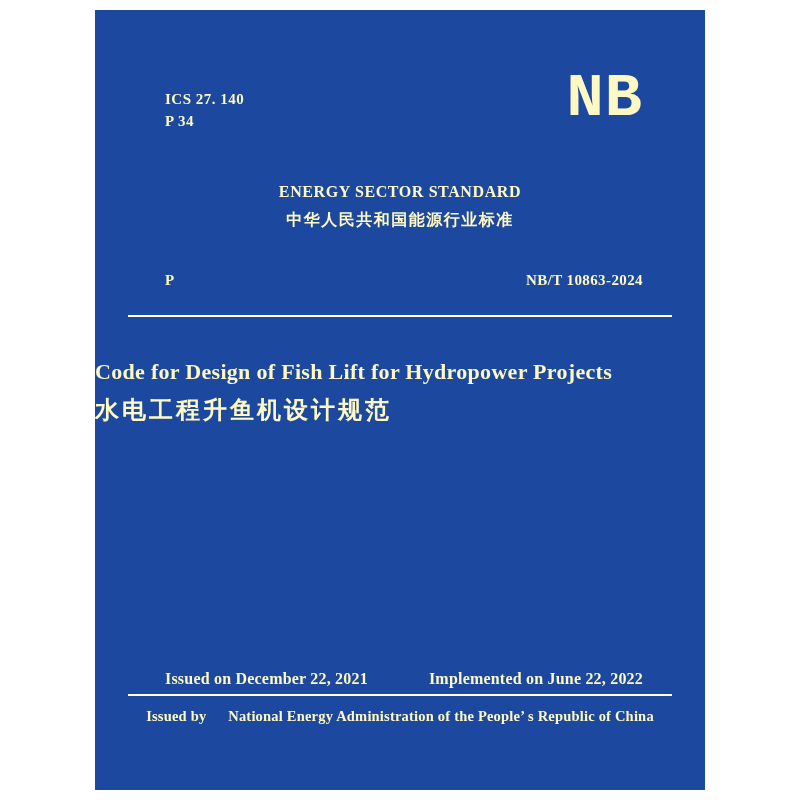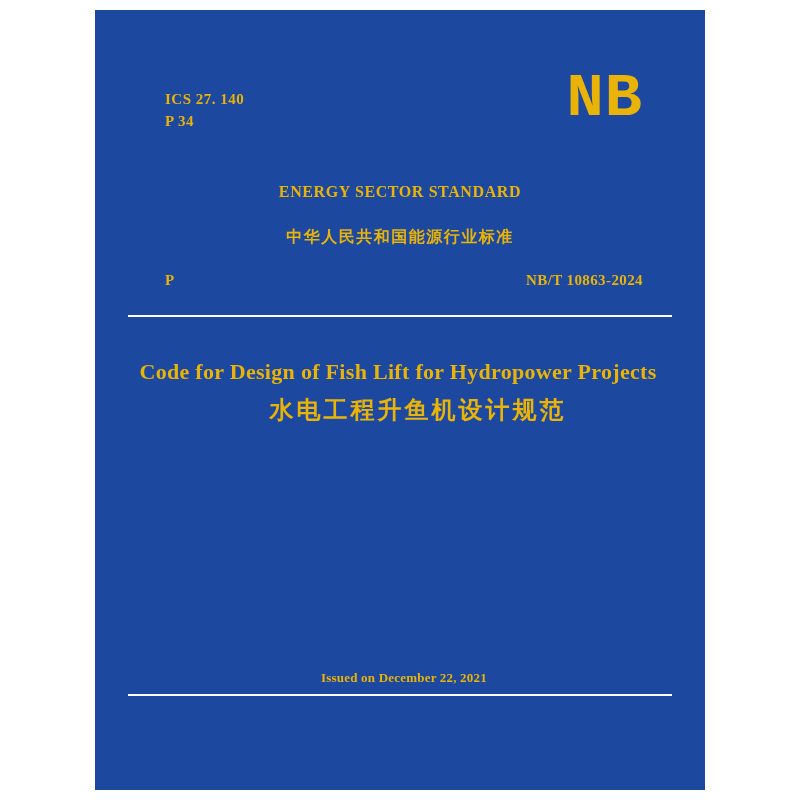--- a/index.html
+++ b/index.html
@@ -19,21 +19,21 @@
     background: #ffffff;
     overflow: hidden;
   }
   .cover {
     position: absolute;
     left: 95px;
     top: 10px;
     width: 610px;
     height: 780px;
     background: #1c48a0;
-    color: #eab308;
+    color: #fef9c3;
     box-sizing: border-box;
   }
   .ics-block {
     position: absolute;
     left: 70px;
     top: 78px;
     font-family: "Liberation Serif", serif;
     font-weight: bold;
     font-size: 15px;
     line-height: 22px;
@@ -62,21 +62,21 @@
     font-size: 16px;
     line-height: 27px;
     letter-spacing: 0.6px;
   }
   .title-cn {
     font-family: "DejaVu Sans", sans-serif;
     font-weight: bold;
     font-size: 16px;
     line-height: 30px;
     letter-spacing: 1.5px;
-    margin-top: 17px;
+    margin-top: 0;
   }
   .code-row {
     position: absolute;
     left: 70px;
     right: 62px;
     top: 262px;
     display: flex;
     justify-content: space-between;
     align-items: baseline;
     font-family: "Liberation Serif", serif;
@@ -90,47 +90,45 @@
     right: 33px;
     top: 305px;
     height: 2px;
     background: #ffffff;
   }
   .main-title {
     position: absolute;
     left: 0;
     right: 4px;
     top: 345px;
-    text-align: center;
   }
   .main-title-en {
     font-family: "Liberation Serif", serif;
     font-weight: bold;
     font-size: 22px;
     line-height: 34px;
     letter-spacing: 0.3px;
   }
   .main-title-cn {
     font-family: "DejaVu Sans", sans-serif;
     font-weight: bold;
     font-size: 24px;
     line-height: 42px;
     letter-spacing: 3px;
-    padding-left: 40px;
   }
   .dates-row {
     position: absolute;
     left: 70px;
     right: 62px;
     top: 660px;
     display: flex;
-    justify-content: center;
+    justify-content: space-between;
     font-family: "Liberation Serif", serif;
     font-weight: bold;
-    font-size: 13px;
+    font-size: 16px;
     letter-spacing: 0.2px;
   }
   .rule-bottom {
     position: absolute;
     left: 33px;
     right: 33px;
     top: 684px;
     height: 2px;
     background: #ffffff;
   }
@@ -174,19 +172,24 @@
 
     <div class="rule-top"></div>
 
     <div class="main-title">
       <div class="main-title-en">Code for Design of Fish Lift for Hydropower Projects</div>
       <div class="main-title-cn">水电工程升鱼机设计规范</div>
     </div>
 
     <div class="dates-row">
       <span>Issued on December 22, 2021</span>
+      <span>Implemented on June 22, 2022</span>
     </div>
 
     <div class="rule-bottom"></div>
 
+    <div class="issued-by-row">
+      <span class="issued-by-label">Issued by</span>
+      <span>National Energy Administration of the People’ s Republic of China</span>
+    </div>
 
   </div>
 </div>
 
 </body></html>

